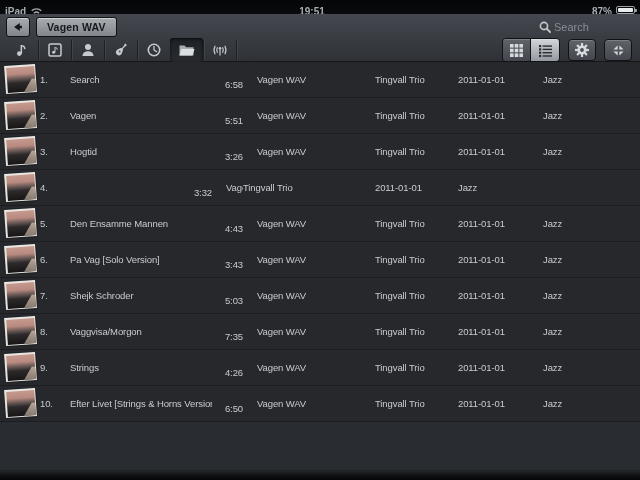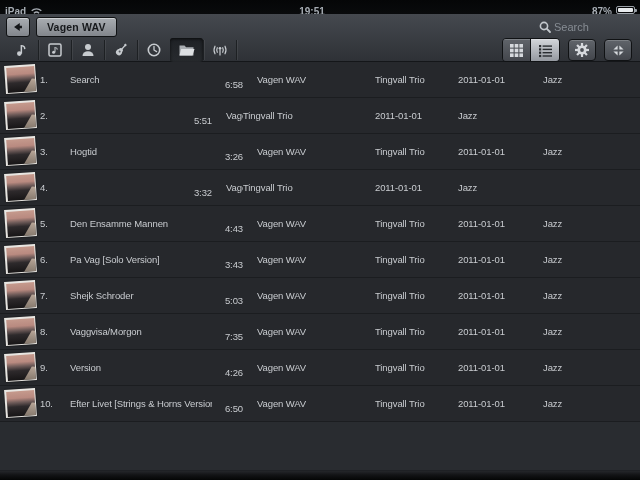--- a/index.html
+++ b/index.html
@@ -275,20 +275,21 @@
 
   <div class="row">
     <div class="thumb">
       <div class="photo">
             <div class="img">
               <i class="road"></i>
             </div>
           </div>
     </div>
     <div class="c">2.</div>
+    <div class="c">Vagen</div>
     <div class="c dur">5:51</div>
     <div class="c albumc">Vagen WAV</div>
     <div class="c">Tingvall Trio</div>
     <div class="c">2011-01-01</div>
     <div class="c">Jazz</div>
   </div>
 
   <div class="row">
     <div class="thumb">
       <div class="photo">
@@ -392,21 +393,21 @@
 
   <div class="row">
     <div class="thumb">
       <div class="photo">
             <div class="img">
               <i class="road"></i>
             </div>
           </div>
     </div>
     <div class="c">9.</div>
-    <div class="c">Version</div>
+    <div class="c">Strings</div>
     <div class="c dur">4:26</div>
     <div class="c albumc">Vagen WAV</div>
     <div class="c">Tingvall Trio</div>
     <div class="c">2011-01-01</div>
     <div class="c">Jazz</div>
   </div>
 
   <div class="row">
     <div class="thumb">
       <div class="photo">

